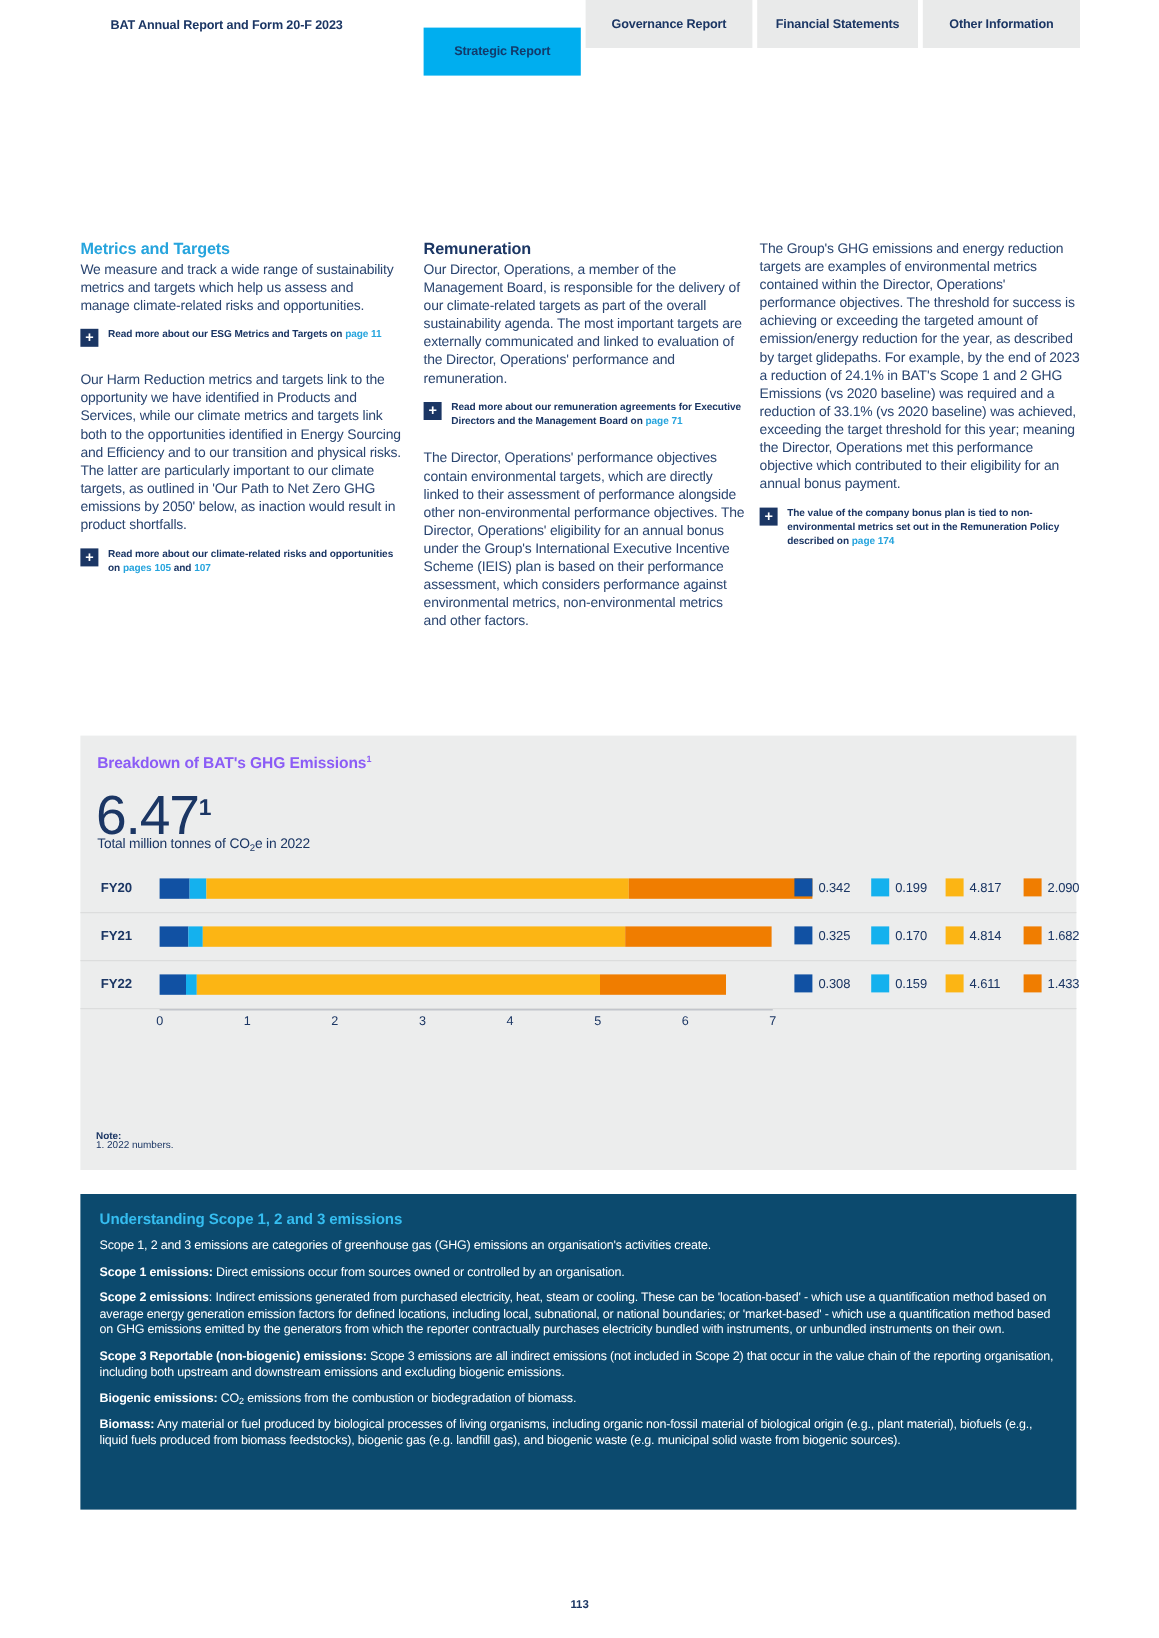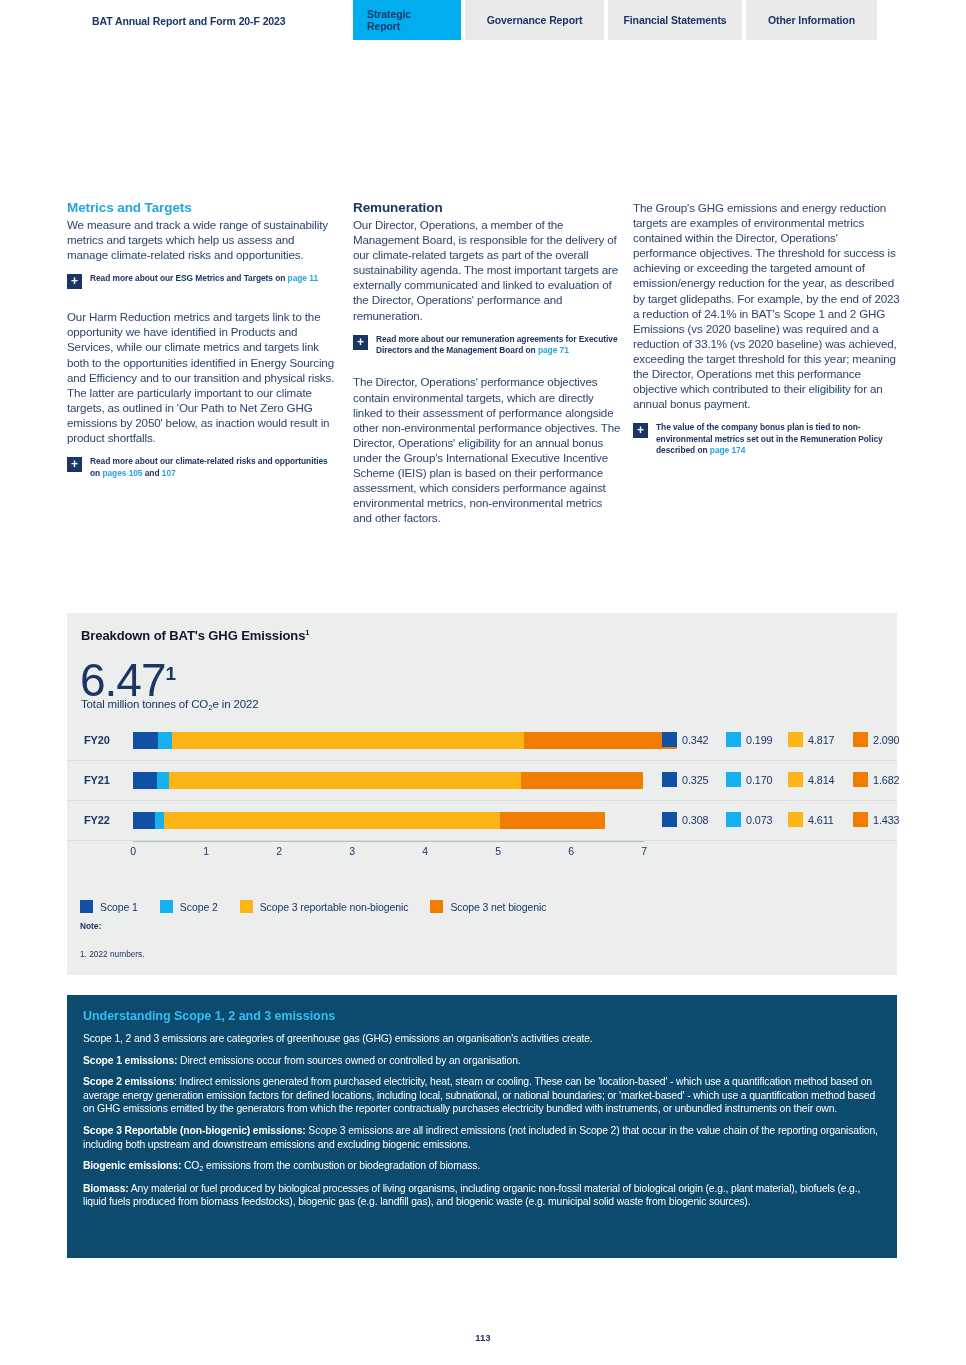--- a/index.html
+++ b/index.html
@@ -23,21 +23,21 @@
     padding-left: 25px;
   }
   .tabs { position: absolute; left: 353px; top: 0; display: flex; gap: 4px; }
   .tab {
     height: 40px; display: flex; align-items: center; justify-content: center;
     font-size: 10.5px; font-weight: 700; letter-spacing: -0.1px;
     background: #e9eaea; color: #1b3664; cursor: pointer;
     padding: 0 14px;
   }
   .tab.active { background: #00aeef; color: #123a6b; }
-  .tab.t0 { width: 108px; }
+  .tab.t0 { width: 131px; margin-top: 23px; }
   .tab.t1 { width: 139px; }
   .tab.t2 { width: 134px; }
   .tab.t3 { width: 131px; }
 
   
   .cols { position: absolute; top: 200px; left: 0; width: 966px; }
   .col { position: absolute; width: 268px; }
   .col.c1 { left: 67px; }
   .col.c2 { left: 353px; }
   .col.c3 { left: 612px; margin-left: 21px; }
@@ -65,21 +65,21 @@
   }
   .xref .xlink { color: #26a4dd; font-weight: 700; }
 
   
   .chart-card {
     position: absolute; left: 67px; top: 613px;
     width: 830px; height: 362px; background: #eceded;
   }
   .chart-title {
     position: absolute; left: 14px; top: 15px;
-    font-size: 13px; font-weight: 700; color: #0f172a; letter-spacing: -0.1px;
+    font-size: 13px; font-weight: 700; color: #8b5cf6; letter-spacing: -0.1px;
   }
   .chart-title sup { font-size: 7.5px; vertical-align: super; }
   .bignum {
     position: absolute; left: 13px; top: 35px;
     font-size: 46px; font-weight: 400; color: #1b3664; letter-spacing: -1px;
     line-height: 52px;
   }
   .bignum sup { font-size: 19px; font-weight: 700; vertical-align: super; }
   .bigsub {
     position: absolute; left: 14px; top: 85px;
@@ -132,21 +132,21 @@
 
   .legend {
     position: absolute; left: 13px; top: 287px; display: flex; align-items: center;
   }
   .leg { display: flex; align-items: center; margin-right: 22px; }
   .leg .swatch { width: 13px; height: 13px; }
   .leg span {
     font-size: 10.5px; color: #1b3664; margin-left: 7px; letter-spacing: -0.1px;
   }
   .note-head {
-    position: absolute; left: 13px; top: 308px;
+    position: absolute; left: 13px; top: 328px;
     font-size: 8.3px; font-weight: 700; color: #1b3664;
   }
   .note-body {
     position: absolute; left: 13px; top: 336px;
     font-size: 8.3px; color: #1b3664;
   }
 
   
   .infobox {
     position: absolute; left: 67px; top: 995px; width: 830px; height: 263px;
@@ -294,21 +294,21 @@
             <div class="seg" style="width: 336.603px; background: rgb(252, 181, 20);"></div>
             <div class="seg" style="width: 104.609px; background: rgb(240, 125, 0);"></div>
           </div>
           <div class="vals">
             <div class="val v0">
               <div class="swatch" style="background: rgb(17, 81, 163);"></div>
               <span>0.308</span>
             </div>
             <div class="val v1">
               <div class="swatch" style="background: rgb(20, 177, 238);"></div>
-              <span>0.073</span>
+              <span>0.159</span>
             </div>
             <div class="val v2">
               <div class="swatch" style="background: rgb(252, 181, 20);"></div>
               <span>4.611</span>
             </div>
             <div class="val v3">
               <div class="swatch" style="background: rgb(240, 125, 0);"></div>
               <span>1.433</span>
             </div>
           </div>
@@ -320,38 +320,20 @@
         <div class="tick" style="left: 0px;">0</div>
         <div class="tick" style="left: 73px;">1</div>
         <div class="tick" style="left: 146px;">2</div>
         <div class="tick" style="left: 219px;">3</div>
         <div class="tick" style="left: 292px;">4</div>
         <div class="tick" style="left: 365px;">5</div>
         <div class="tick" style="left: 438px;">6</div>
         <div class="tick" style="left: 511px;">7</div>
       </div>
 
-    <div class="legend">
-        <div class="leg">
-          <div class="swatch" style="background: rgb(17, 81, 163);"></div>
-          <span>Scope 1</span>
-        </div>
-        <div class="leg">
-          <div class="swatch" style="background: rgb(20, 177, 238);"></div>
-          <span>Scope 2</span>
-        </div>
-        <div class="leg">
-          <div class="swatch" style="background: rgb(252, 181, 20);"></div>
-          <span>Scope 3 reportable non-biogenic</span>
-        </div>
-        <div class="leg">
-          <div class="swatch" style="background: rgb(240, 125, 0);"></div>
-          <span>Scope 3 net biogenic</span>
-        </div>
-      </div>
 
     <div class="note-head">Note:</div>
     <div class="note-body">1.  2022 numbers.</div>
   </div>
 
   <div class="infobox">
     <div class="info-title">Understanding Scope 1, 2 and 3 emissions</div>
     <div>
         <div class="info-p"><span>Scope 1, 2 and 3 emissions are categories of greenhouse gas (GHG) emissions an organisation's activities create.</span></div>
         <div class="info-p"><b>Scope 1 emissions:</b><span> Direct emissions occur from sources owned or controlled by an organisation.</span></div>

